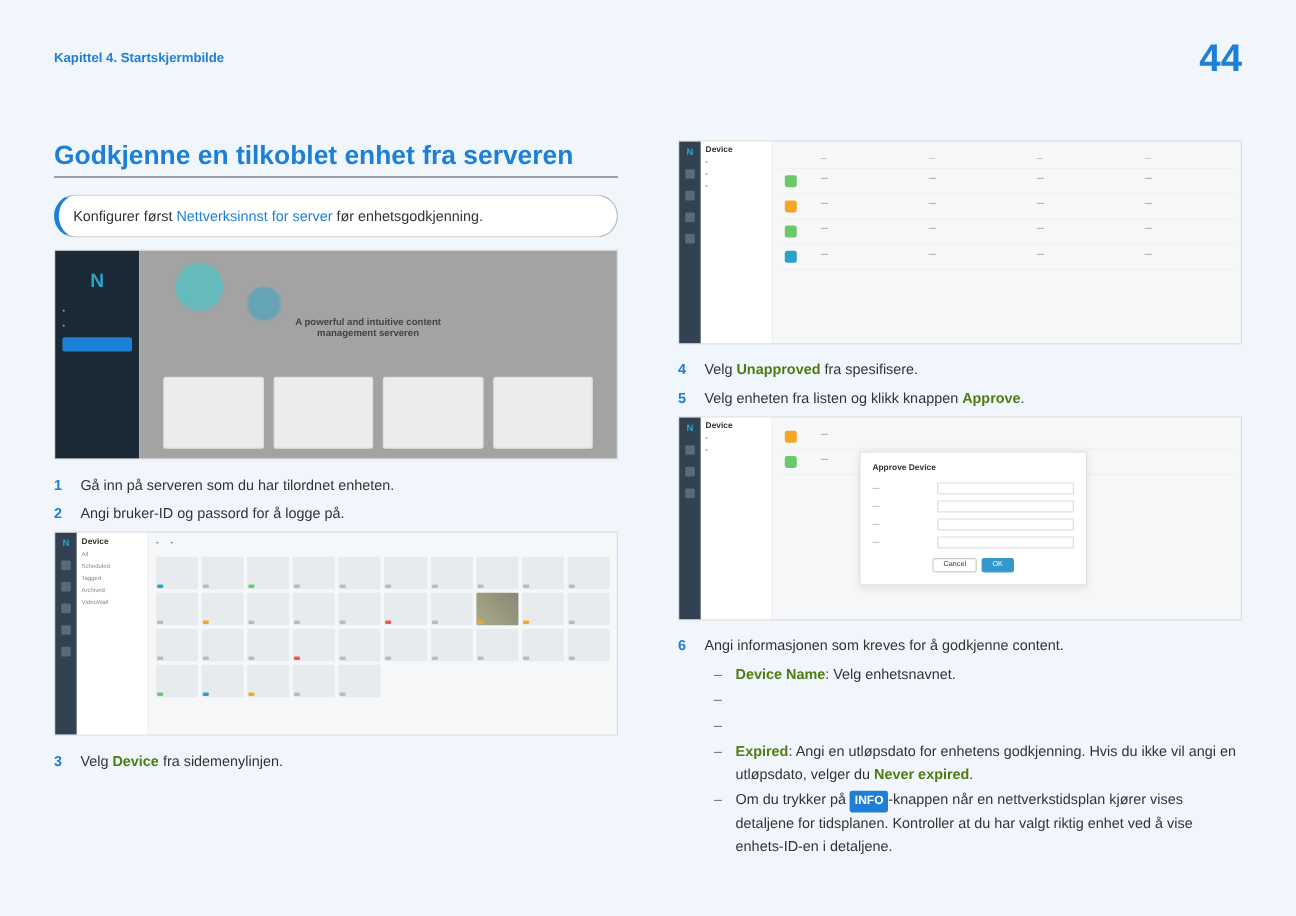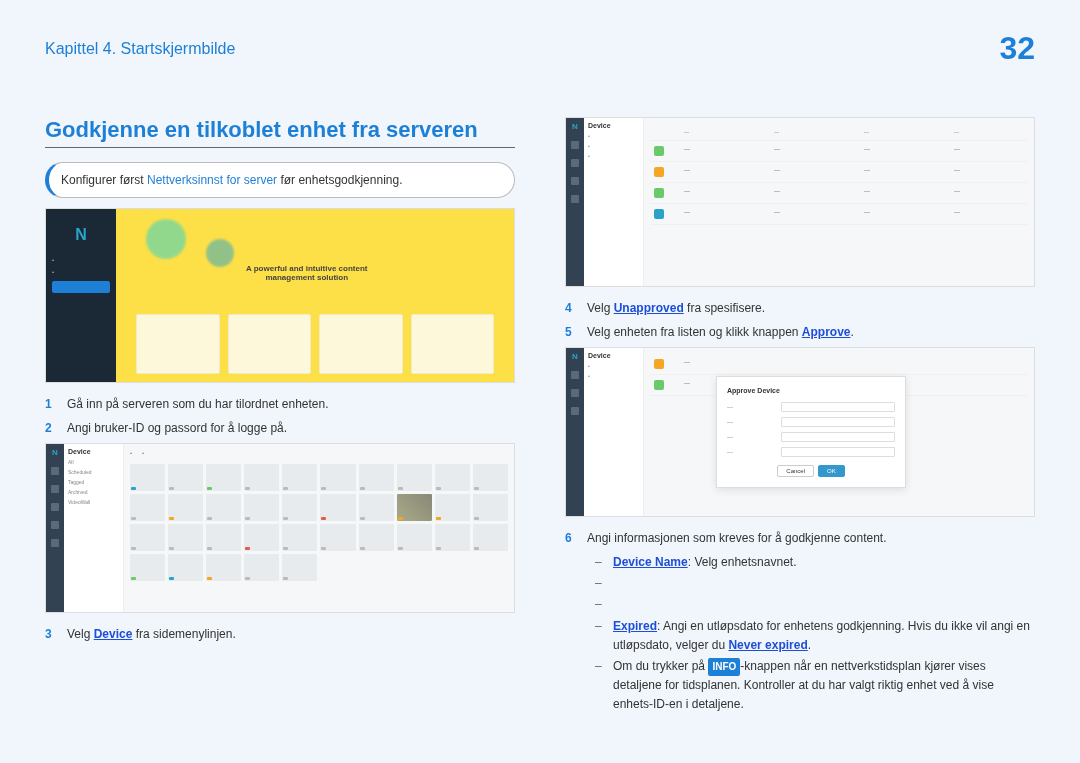--- a/index.html
+++ b/index.html
@@ -14,22 +14,22 @@
     padding: 30px 45px 20px 45px;
   }
   .header {
     display: flex;
     justify-content: space-between;
     align-items: center;
     margin-bottom: 50px;
   }
   .chapter-label {
     color: #1e7fd6;
-    font-size: 16px;
-    font-weight: normal;
+    font-size: 11px;
+    font-weight: bold;
     text-align: right;
   }
   .page-number {
     color: #1e7fd6;
     font-size: 32px;
     font-weight: bold;
   }
   .columns {
     display: flex;
     gap: 50px;
@@ -87,21 +87,21 @@
     font-weight: bold;
   }
   .side-text { color: #aaa; font-size: 6px; }
   .side-btn {
     height: 12px;
     background: #1e7fd6;
     border-radius: 2px;
   }
   .ss-login-main {
     flex: 1;
-    background: #fde047;
+    background: #a3a3a3;
     position: relative;
     padding: 8px 20px;
   }
   .blur-circle { position: absolute; border-radius: 50%; opacity: 0.5; filter: blur(1px); }
   .c1 { width: 40px; height: 40px; background: #28d2d2; top: 10px; left: 30px; }
   .c2 { width: 28px; height: 28px; background: #2aa3c9; top: 30px; left: 90px; }
   .tagline-box {
     position: absolute;
     top: 55px;
     left: 130px;
@@ -119,21 +119,21 @@
     margin: 6px 0;
     font-size: 12px;
     line-height: 1.5;
   }
   .step-num {
     color: #1e7fd6;
     font-weight: bold;
     min-width: 12px;
   }
   .step-text { flex: 1; }
-  .red { color: #1d4ed8; font-weight: bold; text-decoration: underline; }
+  .red { color: #4d7c0f; font-weight: bold; }
 
   .ss-device-grid {
     height: 170px;
     display: flex;
     background: #f5f7f9;
   }
   .mini-side {
     width: 18px;
     background: #324253;
     display: flex;
@@ -219,21 +219,21 @@
     width: 11px;
     height: 11px;
     vertical-align: middle;
   }
 </style>
 </head>
 <body>
 
 <div class="header">
   <div class="chapter-label">Kapittel 4. Startskjermbilde</div>
-  <div class="page-number">32</div>
+  <div class="page-number">44</div>
 </div>
 
 <div class="columns">
 
   <div class="col">
     <div class="section-title">Godkjenne en tilkoblet enhet fra serveren</div>
 
     <div class="info-box">
       <span>Konfigurer først </span><span class="link-text">Nettverksinnst for server</span><span> før enhetsgodkjenning.</span>
     </div>
@@ -245,21 +245,21 @@
           </div>
         <div class="side-text">•</div>
         <div class="side-text">•</div>
         <div class="side-btn"></div>
       </div>
       <div class="ss-login-main">
         <div class="blur-circle c1"></div>
         <div class="blur-circle c2"></div>
         <div class="tagline-box">
           <div class="tagline-bold">A powerful and intuitive content</div>
-          <div class="tagline-bold">management solution</div>
+          <div class="tagline-bold">management serveren</div>
         </div>
         <div class="blur-chart">
           <div class="chart-panel"></div>
           <div class="chart-panel"></div>
           <div class="chart-panel"></div>
           <div class="chart-panel"></div>
         </div>
       </div>
     </div>
 

